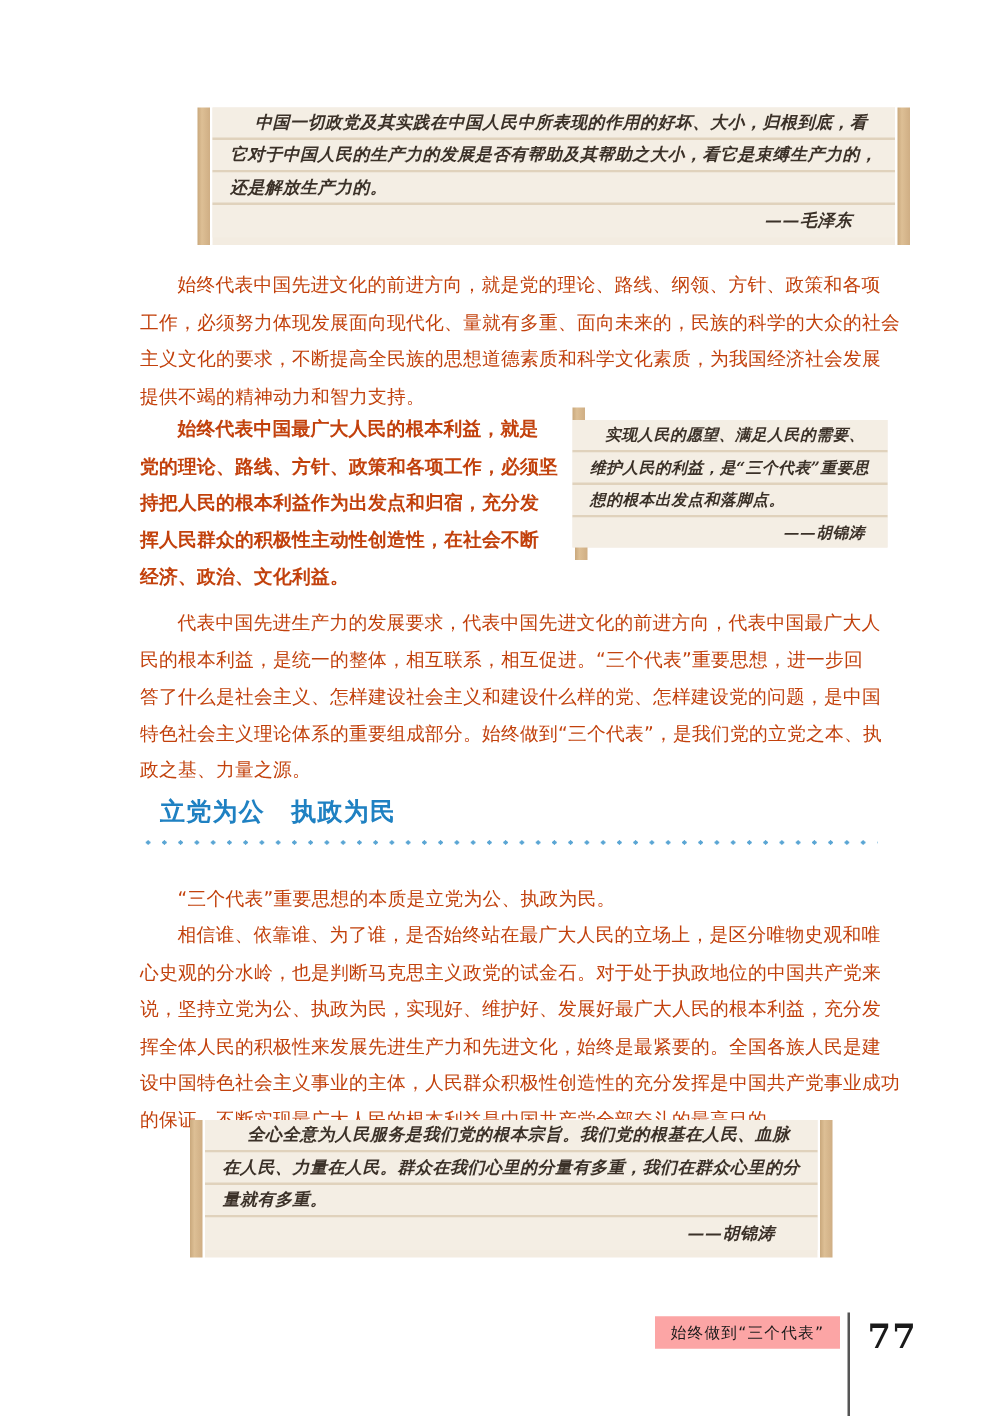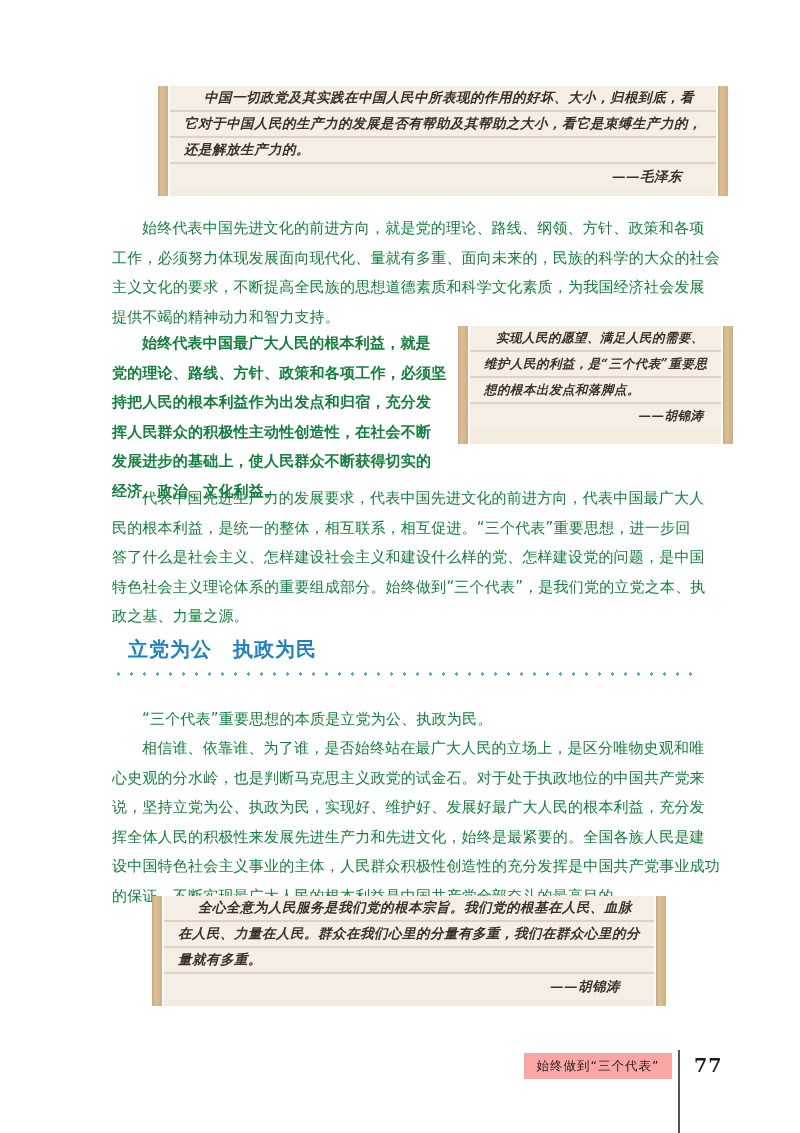--- a/index.html
+++ b/index.html
@@ -61,21 +61,21 @@
   .qb-sm .qb-line { height: 24px; font-size: 12.5px; }
   .qb-sm .qb-line.first { padding-left: 26px; }
   .qb-sm .qb-line.attrib { padding-right: 18px; }
 
   
   .para {
     position: absolute;
     font-family: "DejaVu Sans", "Liberation Sans", sans-serif;
     font-size: 15px;
     line-height: 29.5px;
-    color: #15803d;
+    color: #c2410c;
     letter-spacing: 0.2px;
     white-space: nowrap;
   }
   .para .ln { display: block; }
   .para .ln.ind { padding-left: 30px; }
 
   
   .section-head {
     position: absolute;
     font-family: "DejaVu Sans", "Liberation Sans", sans-serif;
@@ -107,21 +107,21 @@
     font-family: "DejaVu Sans", "Liberation Sans", sans-serif;
   }
   .footer-rule {
     position: absolute;
     width: 2px;
     background: #555555;
   }
   .page-num {
     position: absolute;
     font-family: "DejaVu Serif", "Liberation Serif", serif;
-    font-size: 19px;
+    font-size: 27px;
     font-weight: 700;
     color: #1a1a1a;
     letter-spacing: 1px;
   }
 </style>
 </head>
 <body>
 
 <div class="page">
 
@@ -141,25 +141,24 @@
     <span class="ln">工作，必须努力体现发展面向现代化、量就有多重、面向未来的，民族的科学的大众的社会</span>
     <span class="ln">主义文化的要求，不断提高全民族的思想道德素质和科学文化素质，为我国经济社会发展</span>
     <span class="ln">提供不竭的精神动力和智力支持。</span>
   </div>
 
   <div class="para" style="left:112px; top:329px; width:350px;font-weight:bold;">
     <span class="ln ind">始终代表中国最广大人民的根本利益，就是</span>
     <span class="ln">党的理论、路线、方针、政策和各项工作，必须坚</span>
     <span class="ln">持把人民的根本利益作为出发点和归宿，充分发</span>
     <span class="ln">挥人民群众的积极性主动性创造性，在社会不断</span>
-    <span class="ln">发展进步的基础上，使人民群众不断获得切实的</span>
     <span class="ln">经济、政治、文化利益。</span>
   </div>
 
-  <div class="quotebox qb-sm" style="left:458px; top:326px; width:252px; height:118px;">
+  <div class="quotebox qb-sm" style="left:458px; top:326px; width:252px; height:118px;flex-direction:column;">
     <div class="qb-bar left"></div>
     <div class="qb-body">
       <div class="qb-line first">实现人民的愿望、满足人民的需要、</div>
       <div class="qb-line">维护人民的利益，是“三个代表”重要思</div>
       <div class="qb-line">想的根本出发点和落脚点。</div>
       <div class="qb-line attrib">——胡锦涛</div>
     </div>
     <div class="qb-bar right"></div>
   </div>
 

